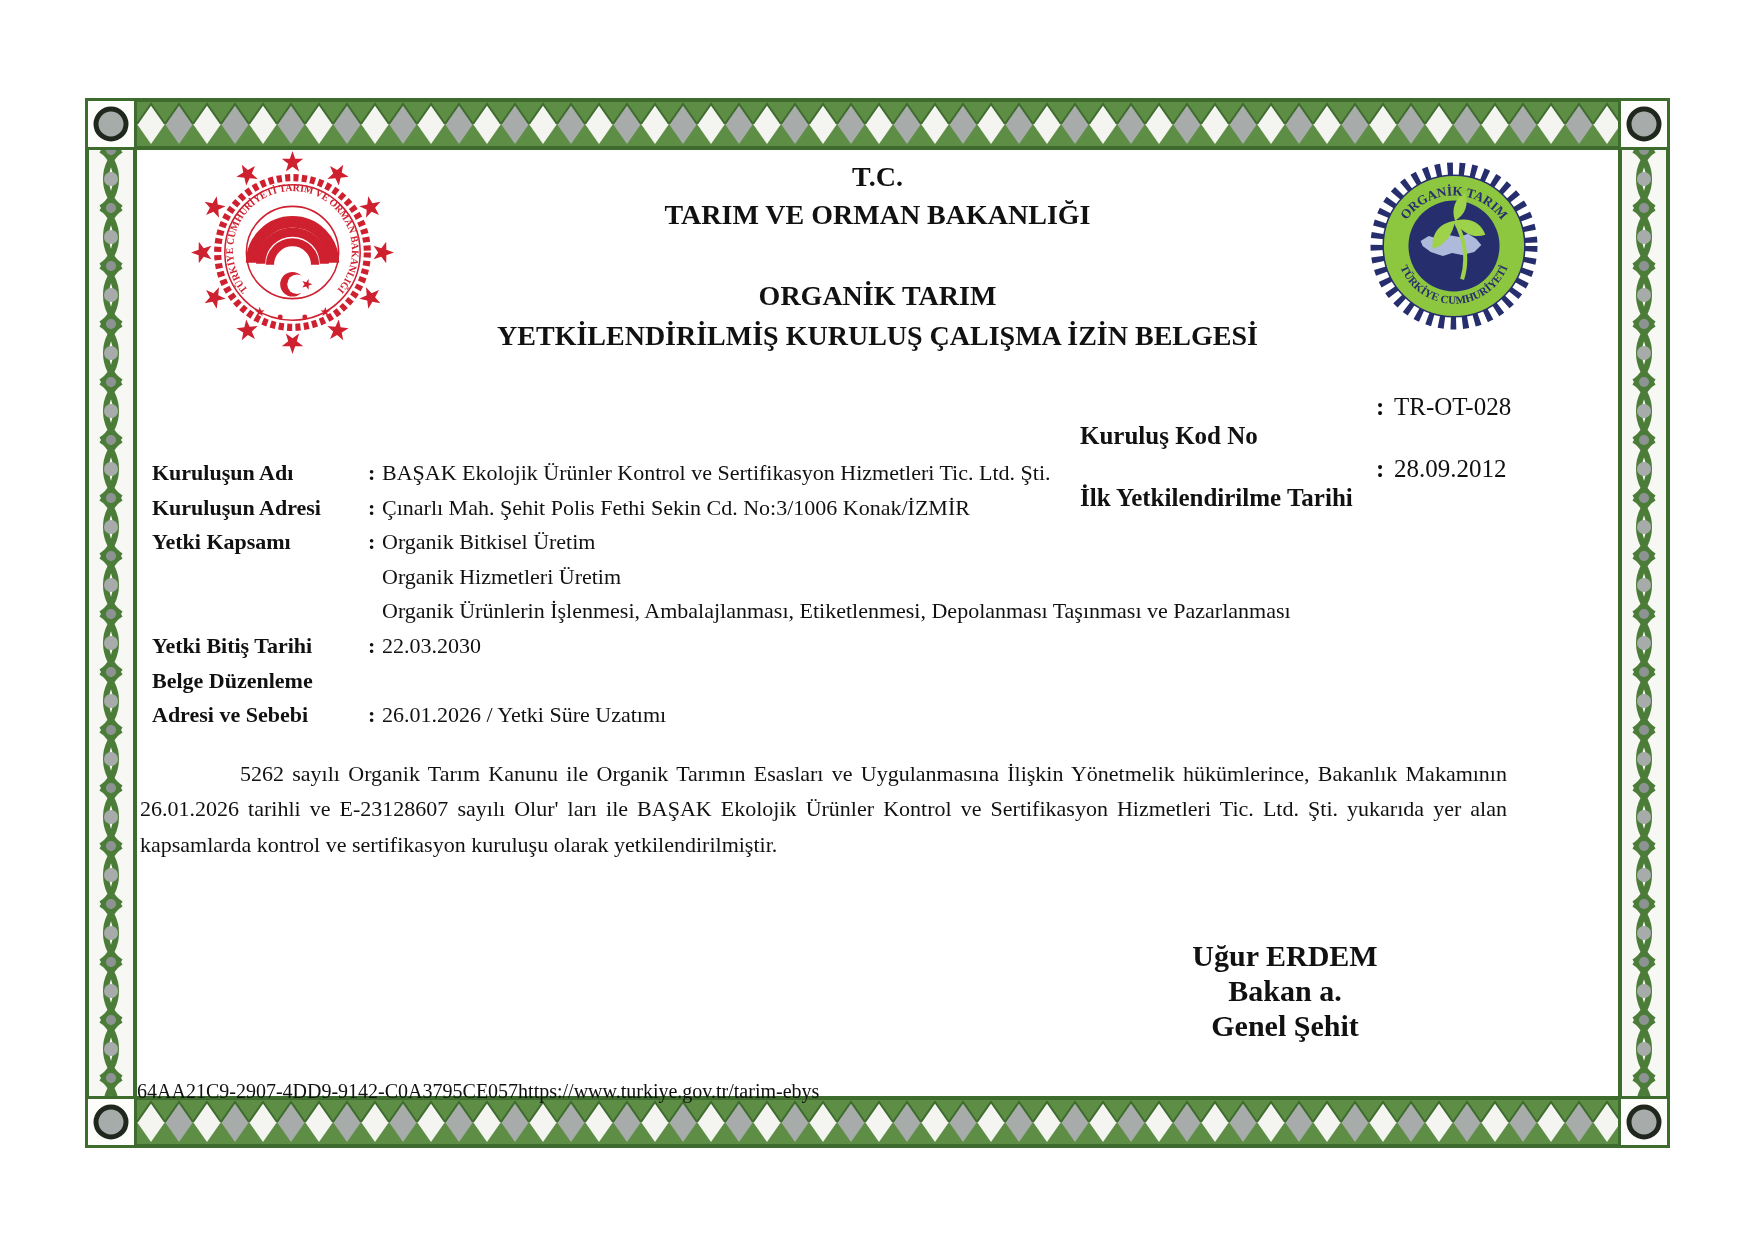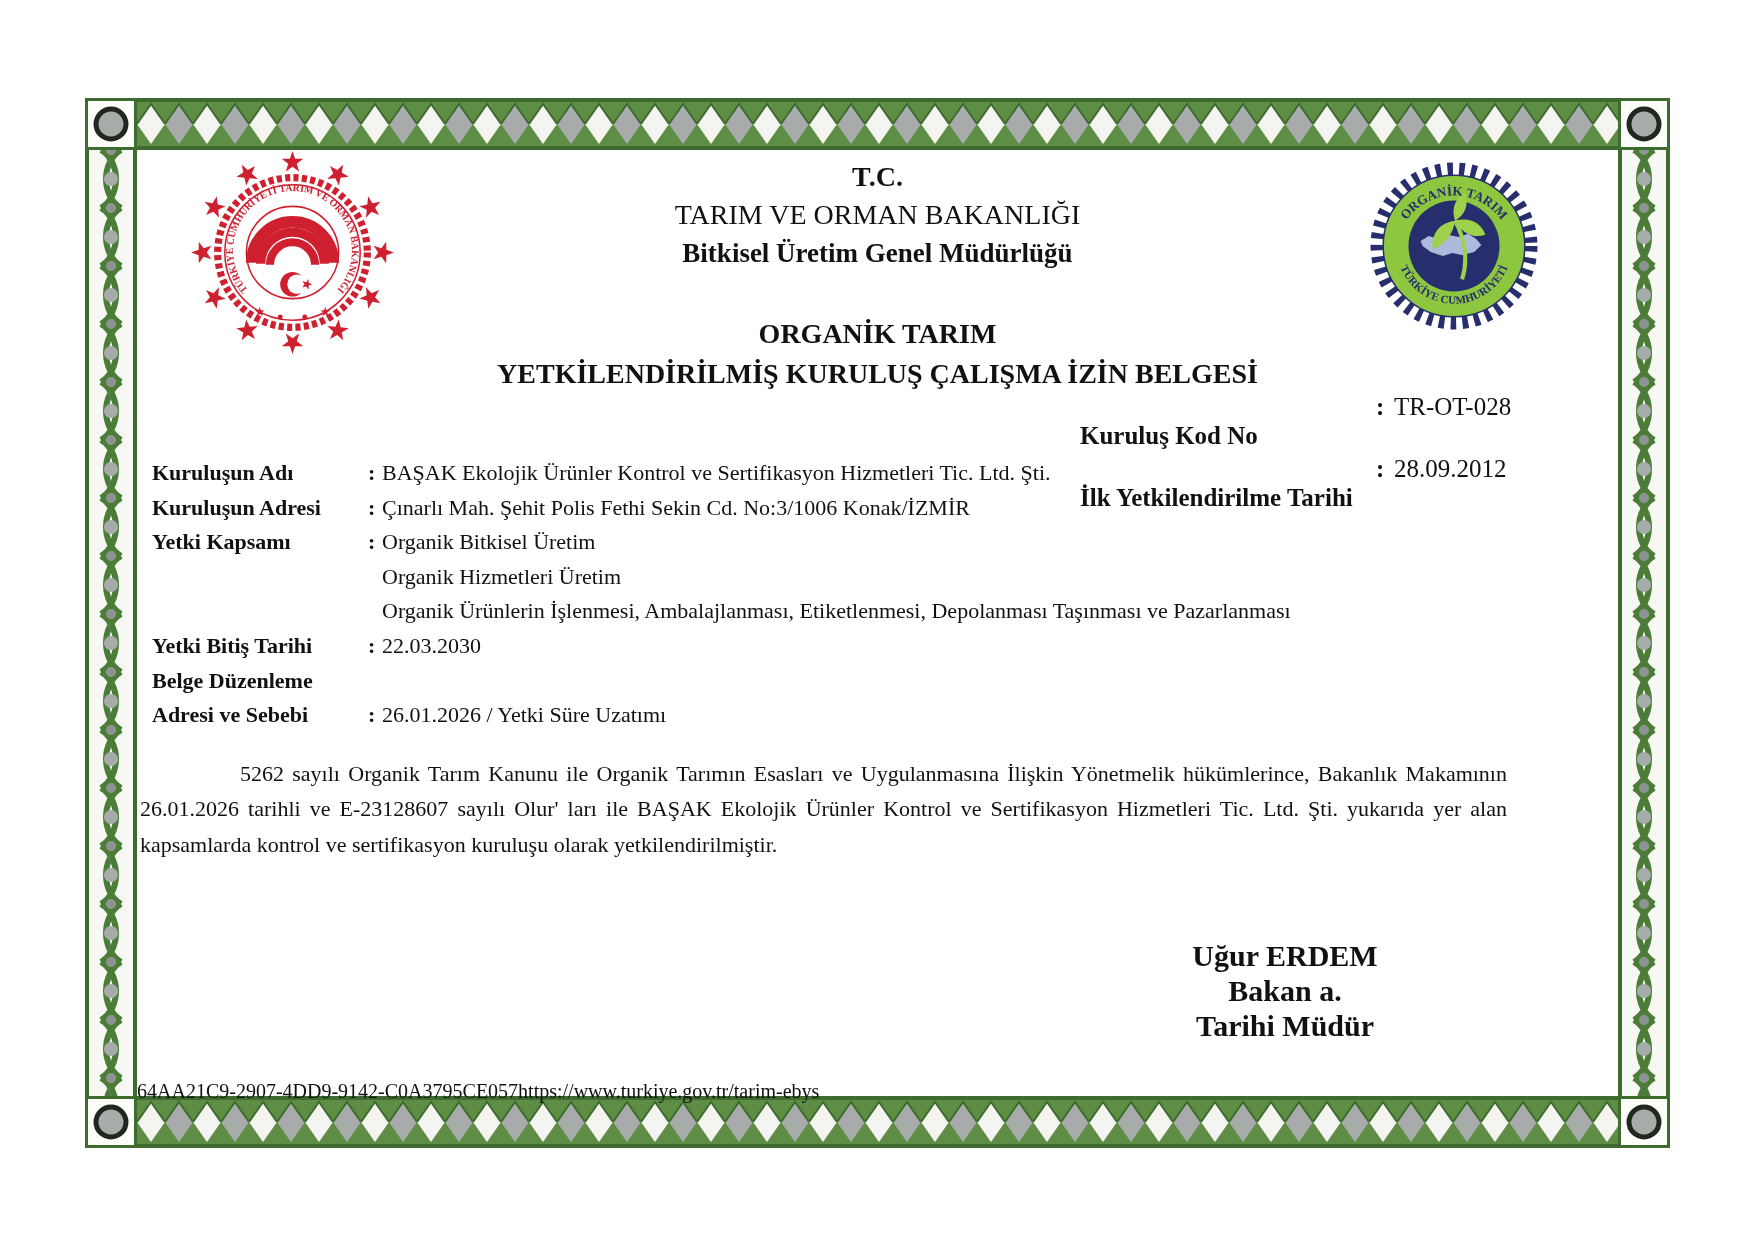--- a/index.html
+++ b/index.html
@@ -5,21 +5,21 @@
   html,body{margin:0;padding:0;background:#ffffff;}
   .page{position:relative;width:1755px;height:1240px;background:#ffffff;
         font-family:"Liberation Serif","DejaVu Serif",serif;color:#111;overflow:hidden;}
   svg{display:block;}
   .band{position:absolute;}
   .corner{position:absolute;width:52px;height:52px;background:#fdfdfb;border:3px solid #3e6b2e;
           box-sizing:border-box;display:flex;align-items:center;justify-content:center;}
   .logo{position:absolute;}
   .hdr{position:absolute;left:137px;top:150px;width:1481px;text-align:center;}
   .h-tc{font-size:28px;font-weight:bold;line-height:38px;margin-top:8px;}
-  .h-min{font-size:28px;font-weight:normal;line-height:38px;}
+  .h-min{font-size:28px;font-weight:bold;line-height:38px;}
   .h-dep{font-size:27px;font-weight:bold;line-height:38px;}
   .h-t1{font-size:28px;font-weight:bold;line-height:40px;margin-top:42px;}
   .h-t2{font-size:28px;font-weight:bold;line-height:40px;}
   .codeblk{position:absolute;left:1080px;top:390px;width:540px;font-size:25px;}
   .codeblk .frow{line-height:33px;}
   .codeblk .flabel{width:296px;margin-top:29px;}
   .codeblk .fcolon{width:18px;}
   .frow{display:flex;flex-wrap:nowrap;white-space:nowrap;}
   .flabel{font-weight:bold;flex:0 0 auto;}
   .fcolon{font-weight:bold;flex:0 0 auto;}
@@ -164,21 +164,20 @@
       </text>
       <text font-size="11" font-weight="bold" fill="#272e6d">
         <textPath href="#rpb" startOffset="50%" text-anchor="middle">TÜRKİYE CUMHURİYETİ</textPath>
       </text>
     </svg>
   </div>
 
   <div class="hdr">
     <div class="h-tc">T.C.</div>
     <div class="h-min">TARIM VE ORMAN BAKANLIĞI</div>
-    <div class="h-dep">Bitkisel Üretim Genel Müdürlüğü</div>
     <div class="h-t1">ORGANİK TARIM</div>
     <div class="h-t2">YETKİLENDİRİLMİŞ KURULUŞ ÇALIŞMA İZİN BELGESİ</div>
   </div>
 
   <div class="codeblk">
     <div class="frow">
       <div class="flabel">Kuruluş Kod No</div>
       <div class="fcolon">:</div>
       <div class="fvalue">TR-OT-028</div>
     </div>
@@ -230,20 +229,20 @@
       <div class="fcolon">:</div>
       <div class="fvalue">26.01.2026 / Yetki Süre Uzatımı</div>
     </div>
   </div>
 
   <div class="para">5262 sayılı Organik Tarım Kanunu ile Organik Tarımın Esasları ve Uygulanmasına İlişkin Yönetmelik hükümlerince, Bakanlık Makamının 26.01.2026 tarihli ve E-23128607 sayılı Olur' ları ile BAŞAK Ekolojik Ürünler Kontrol ve Sertifikasyon Hizmetleri Tic. Ltd. Şti. yukarıda yer alan kapsamlarda kontrol ve sertifikasyon kuruluşu olarak yetkilendirilmiştir.</div>
 
   <div class="sig">
     <div>Uğur ERDEM</div>
     <div>Bakan a.</div>
-    <div>Tarihi Müdür</div>
+    <div>Genel Şehit</div>
   </div>
 
   <div class="footer">
     <span>64AA21C9-2907-4DD9-9142-C0A3795CE057</span><span>https://www.turkiye.gov.tr/tarim-ebys</span>
   </div>
 
 </div>
 
 </body></html>

